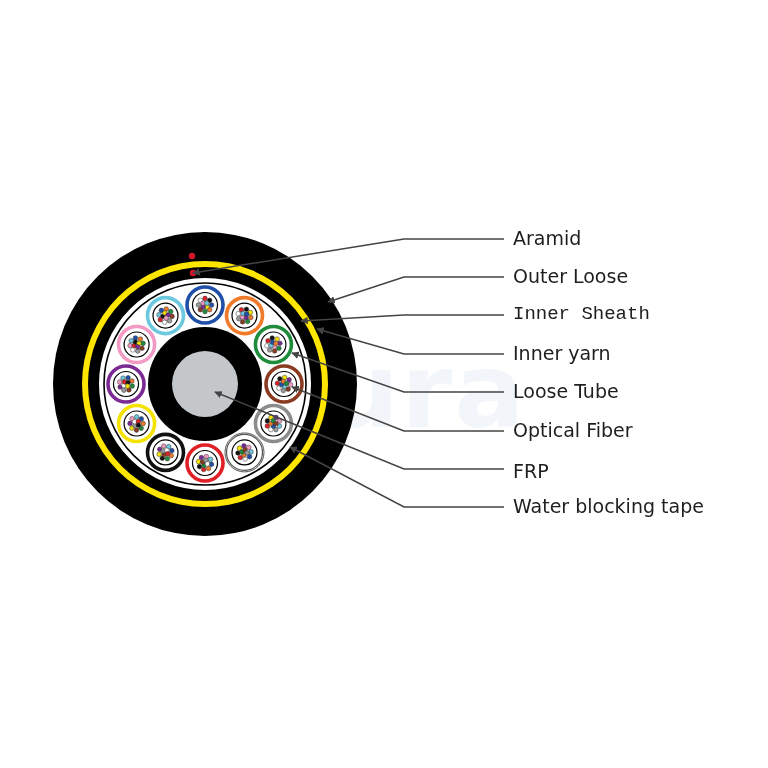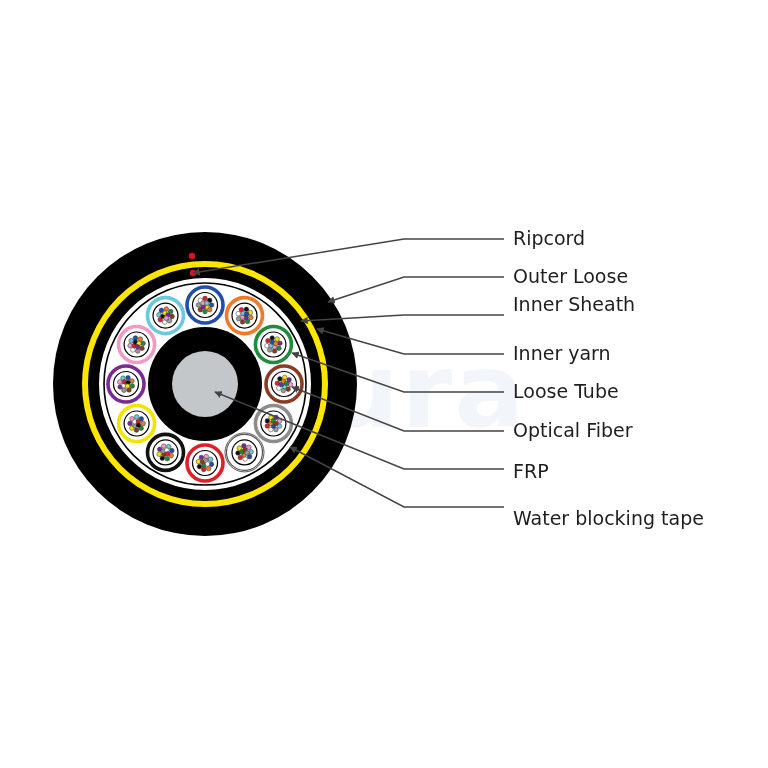--- a/index.html
+++ b/index.html
@@ -228,22 +228,22 @@
       <polyline points="504,239 404,239 193,273" fill="none" stroke="#444444" stroke-width="1.5" marker-end="url(#arr)"></polyline>
       <polyline points="504,277 404,277 328,302" fill="none" stroke="#444444" stroke-width="1.5" marker-end="url(#arr)"></polyline>
       <polyline points="504,315 404,315 301,321" fill="none" stroke="#444444" stroke-width="1.5" marker-end="url(#arr)"></polyline>
       <polyline points="504,354 404,354 317,329" fill="none" stroke="#444444" stroke-width="1.5" marker-end="url(#arr)"></polyline>
       <polyline points="504,392 404,392 292,353" fill="none" stroke="#444444" stroke-width="1.5" marker-end="url(#arr)"></polyline>
       <polyline points="504,431 404,431 292,387" fill="none" stroke="#444444" stroke-width="1.5" marker-end="url(#arr)"></polyline>
       <polyline points="504,469 404,469 215,392" fill="none" stroke="#444444" stroke-width="1.5" marker-end="url(#arr)"></polyline>
       <polyline points="504,507 404,507 290,447" fill="none" stroke="#444444" stroke-width="1.5" marker-end="url(#arr)"></polyline>
     </svg>
   <div id="labels">
-      <div class="label" style="top: 227px;">Ripcord</div>
+      <div class="label" style="top: 227px;">Aramid</div>
       <div class="label" style="top: 265px;">Outer Loose</div>
-      <div class="label" style="top: 293px;">Inner Sheath</div>
+      <div class="label" style="top: 303px; font-family: Liberation Mono, monospace;">Inner Sheath</div>
       <div class="label" style="top: 342px;">Inner yarn</div>
       <div class="label" style="top: 380px;">Loose Tube</div>
       <div class="label" style="top: 419px;">Optical Fiber</div>
       <div class="label" style="top: 460px;">FRP</div>
-      <div class="label" style="top: 495px; margin-top: 12px;">Water blocking tape</div>
+      <div class="label" style="top: 495px;">Water blocking tape</div>
     </div>
 </div>
 
 </body></html>

